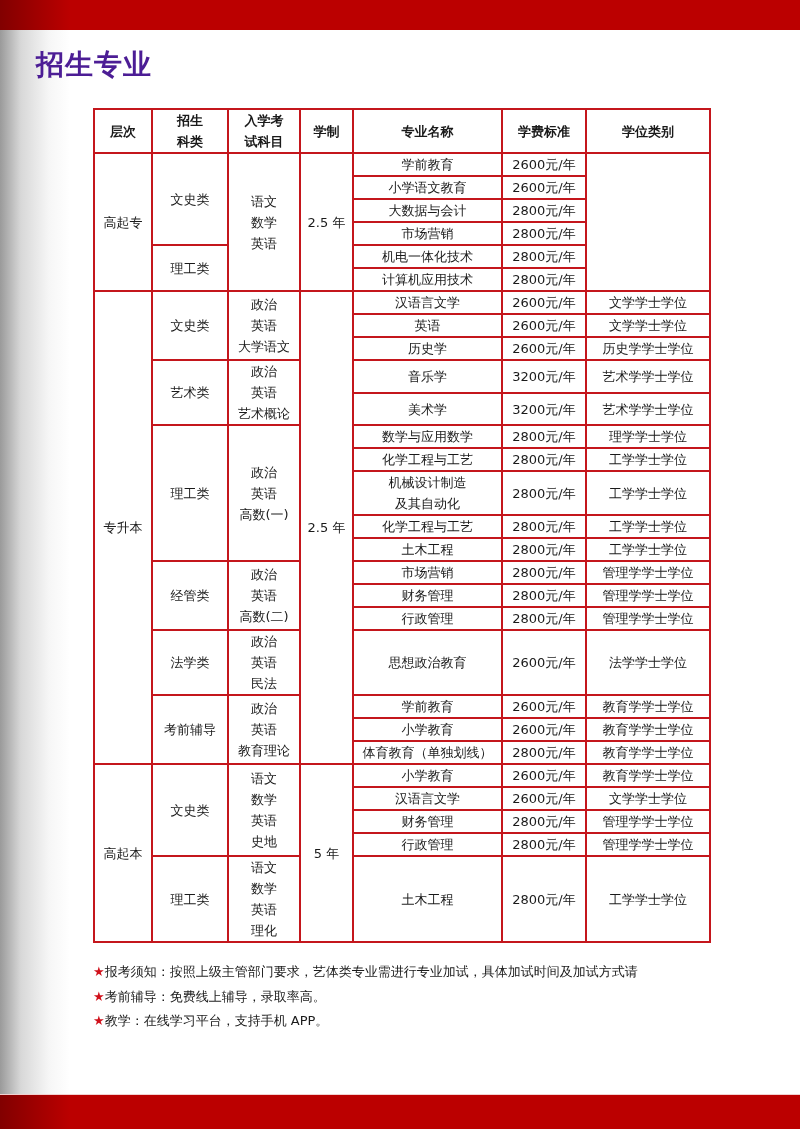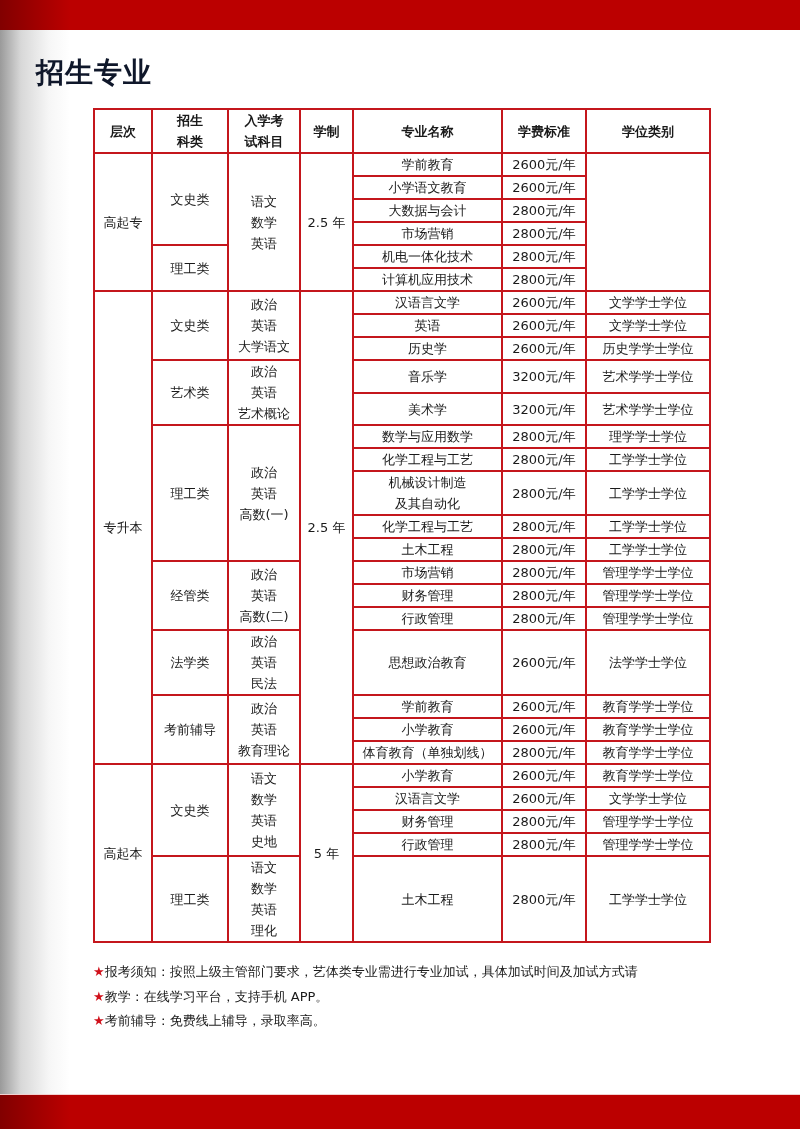--- a/index.html
+++ b/index.html
@@ -5,22 +5,22 @@
   html, body { margin:0; padding:0; }
   body { width:800px; height:1129px; position:relative; background:#fff; overflow:hidden;
          font-family:"DejaVu Sans","Liberation Sans",sans-serif; color:#1a1a1a; }
   .top-bar { position:absolute; left:0; top:0; width:800px; height:30px; background:#bb0000; }
   .bottom-bar { position:absolute; left:0; top:1094px; width:800px; height:35px; background:#bb0000;
                 border-top:1px solid #f2d0d0; }
   .left-shade { position:absolute; left:0; top:30px; width:70px; height:1064px;
                 background:linear-gradient(to right,#9a9a9a 0%,#d8d8d8 30%,#f6f6f6 70%,rgba(255,255,255,0) 100%); }
   .bar-shade { position:absolute; left:0; top:0; width:70px; height:100%;
                background:linear-gradient(to right,rgba(60,0,0,0.45),rgba(0,0,0,0)); }
-  .page-title { position:absolute; left:36px; top:46px; font-size:28px; font-weight:bold; color:#0f172a;
-                letter-spacing:1px;margin-top:8px; }
+  .page-title { position:absolute; left:36px; top:46px; font-size:28px; font-weight:bold; color:#4c1d95;
+                letter-spacing:1px; }
   table.majors { position:absolute; left:93px; top:108px; border-collapse:collapse; table-layout:fixed;
                  width:616px; font-size:13px; }
   table.majors td, table.majors th { border:2px solid #c4161c; text-align:center; vertical-align:middle;
                  padding:0; line-height:21px; overflow:hidden; }
   table.majors th { font-weight:bold; font-size:13px; }
   .hdr-row { height:44px;border-radius:11px; }
   .r23 { height:23px; }
   .ml { white-space:pre-line; }
   .notes { position:absolute; left:93px; top:960px; width:640px; font-size:13px; line-height:24.5px; color:#1a1a1a; }
   .notes .star { color:#d0101a; }
@@ -238,19 +238,19 @@
 理化</td>
     <td>土木工程</td>
     <td>2800元/年</td>
     <td>工学学士学位</td>
   </tr>
 </tbody>
   </table>
 
 <div class="notes">
   <div><span class="star">★</span><span>报考须知：按照上级主管部门要求，艺体类专业需进行专业加试，具体加试时间及加试方式请</span></div>
+  <div><span class="star">★</span><span>考前辅导：免费线上辅导，录取率高。</span></div>
   <div><span class="star">★</span><span>教学：在线学习平台，支持手机 APP。</span></div>
-  <div><span class="star">★</span><span>考前辅导：免费线上辅导，录取率高。</span></div>
 </div>
 
 <div class="bottom-bar">
     <div class="bar-shade"></div>
   </div>
 
 </body></html>

